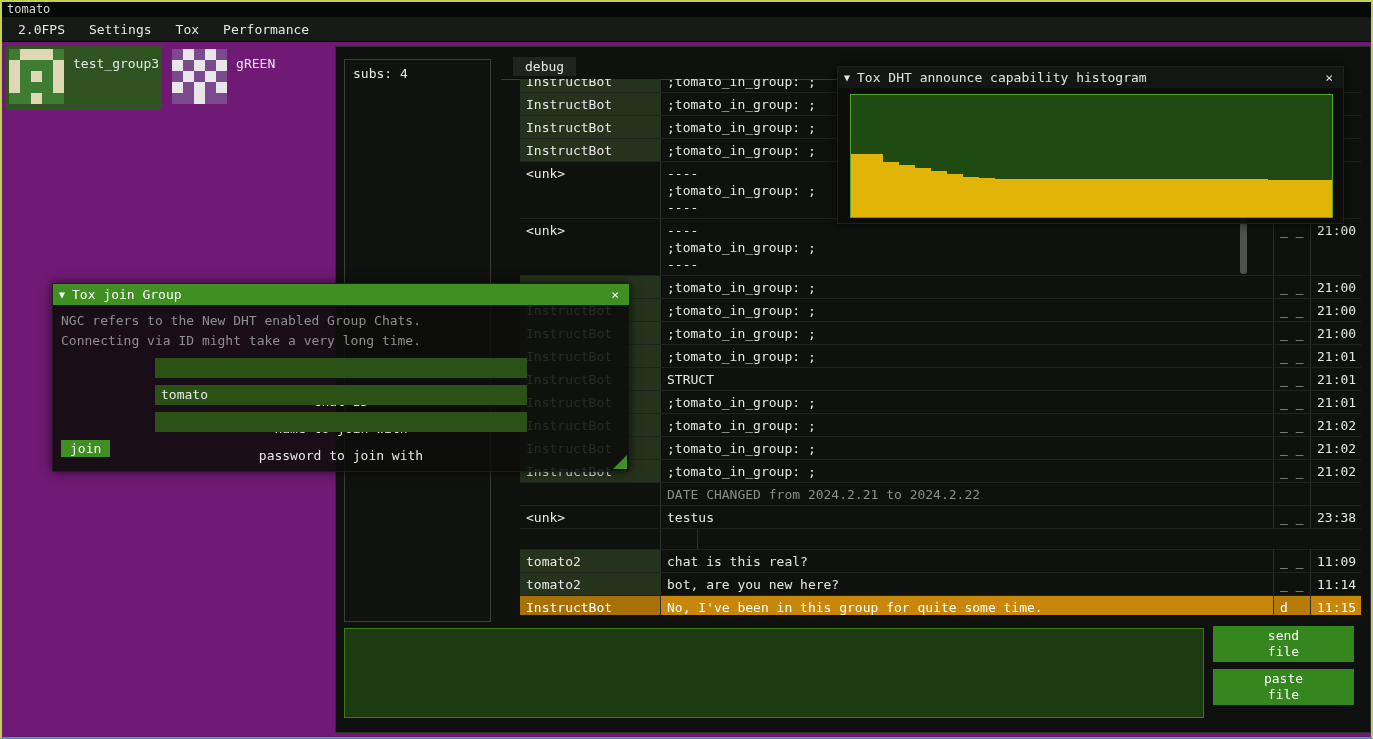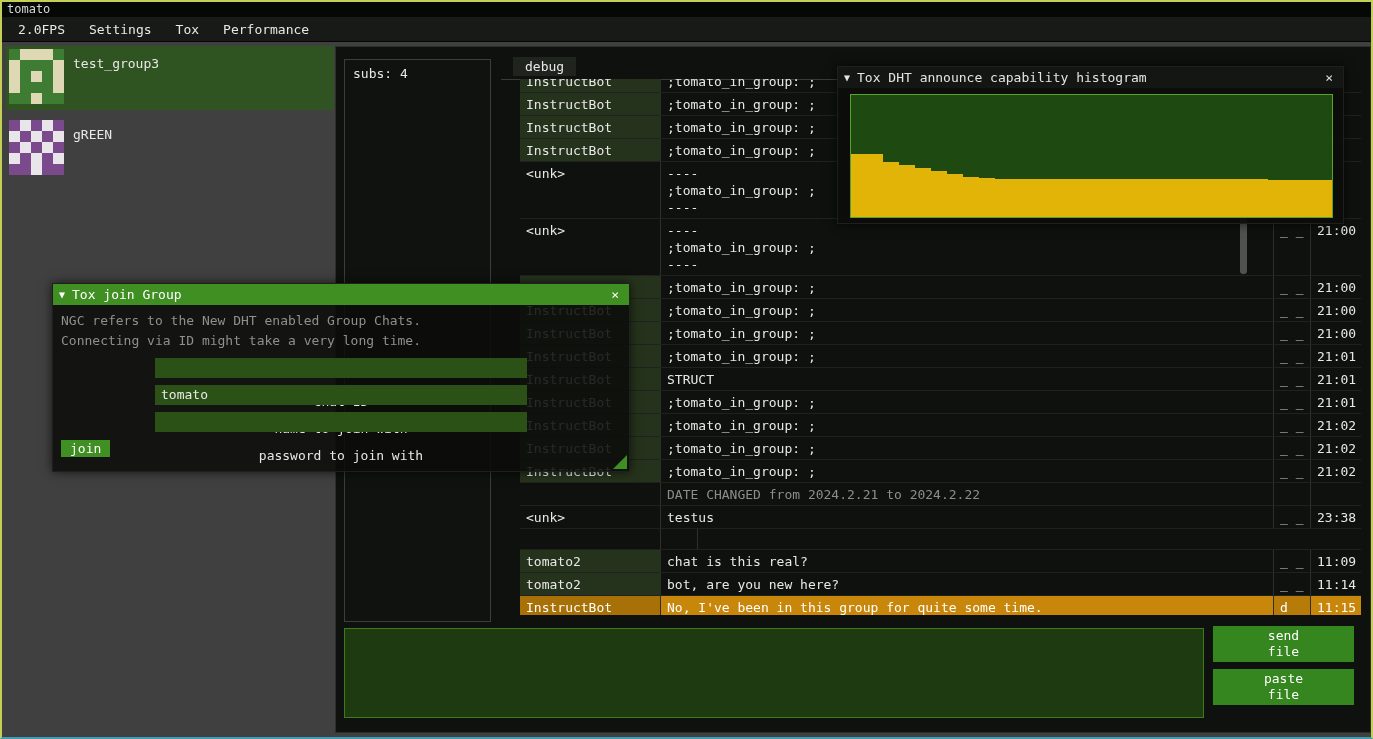--- a/index.html
+++ b/index.html
@@ -1,25 +1,25 @@
 <!DOCTYPE html>
 <html><head>
 <meta charset="utf-8">
 <style>
   html,body{margin:0;padding:0;background:#000;}
   .app{position:relative;width:1373px;height:739px;box-sizing:border-box;overflow:hidden;
-       background:#404040;border:2px solid #c3cf55;border-bottom-color:#3e9fb4;
+       background:#701a75;border:2px solid #c3cf55;border-bottom-color:#3e9fb4;
        font-family:"DejaVu Sans Mono",monospace;font-size:13px;color:#e8e8e8;padding-left:45px;}
   .titlebar{position:absolute;top:0;left:0;right:0;height:15px;background:#060806;
             padding-left:5px;font-size:12px;color:#d6d6d6;line-height:15px;}
   .menubar{position:absolute;top:15px;left:0;right:0;height:24px;background:#171a16;
            border-bottom:1px solid #050505;display:flex;align-items:center;padding-left:6px;gap:4px;}
   .menu-item{padding:2px 10px;}
   
-  .sidebar{position:absolute;left:4px;top:44px;width:328px;bottom:6px;display:flex;flex-direction:column;gap:7px;}
+  .sidebar{position:absolute;left:4px;top:44px;width:328px;bottom:6px;display:flex;gap:7px;}
   .group-row{display:flex;align-items:flex-start;gap:9px;padding:3px;height:58px;}
   .group-row.selected{background:#2f5422;}
   .group-label{margin-top:7px;}
   
   .chatwin{position:absolute;left:333px;top:44px;width:1036px;height:687px;
            border:1px solid #2c2f2c;background:#0e110d;box-sizing:border-box;}
   .subs{position:absolute;left:8px;top:12px;width:147px;height:563px;border:1px solid #3d3d3d;
         background:#0f120e;padding:6px 0 0 8px;box-sizing:border-box;}
   .subs-header{margin-bottom:4px;}
   .member{line-height:20px;}

